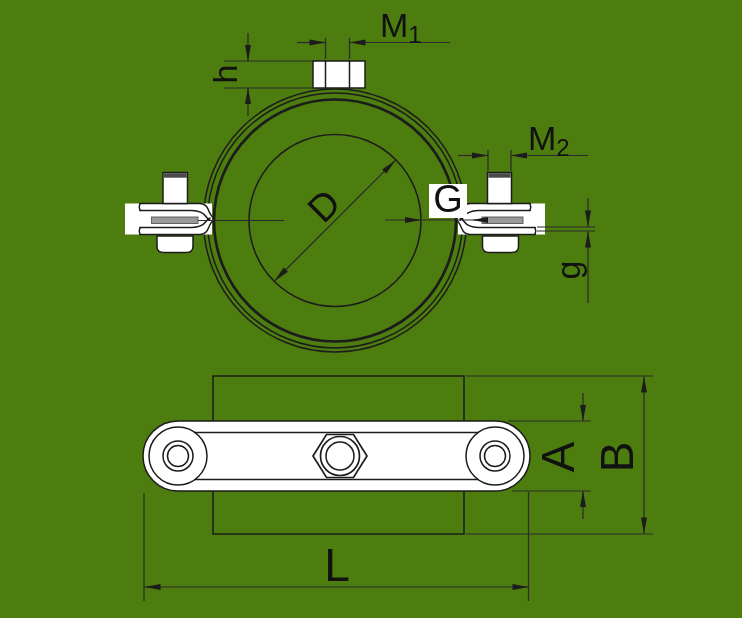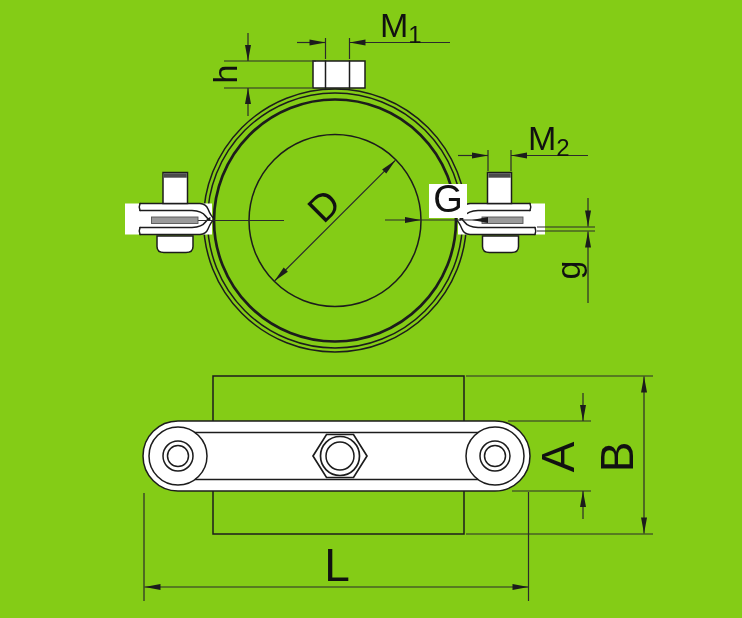--- a/index.html
+++ b/index.html
@@ -1,16 +1,16 @@
 <!DOCTYPE html>
 <html><head>
 <meta charset="utf-8">
 <style>
   html,body{margin:0;padding:0;background:#fff;}
-  .stage{position:relative;width:742px;height:618px;background:#84cc16;overflow:hidden;
+  .stage{position:relative;width:742px;height:618px;background:#4d7c0f;overflow:hidden;
          font-family:"Liberation Sans", sans-serif;}
   svg{display:block}
   .ln{fill:none;stroke:#1c1c1c;stroke-width:1.5;stroke-linecap:round;}
   .lnsq{fill:none;stroke:#1c1c1c;stroke-width:1.5;stroke-linecap:butt;}
   .thick{fill:none;stroke:#1c1c1c;stroke-width:2.7;}
   .dim{fill:none;stroke:#2b2b2b;stroke-width:1.2;stroke-linecap:butt;}
   .ah{fill:#1c1c1c;stroke:none;}
   .erase{fill:#ffffff;stroke:none;}
   .whitefill{fill:#ffffff;stroke:#1c1c1c;stroke-width:1.5;}
   .whitefill2{fill:#ffffff;stroke:#1c1c1c;stroke-width:1.7;}

